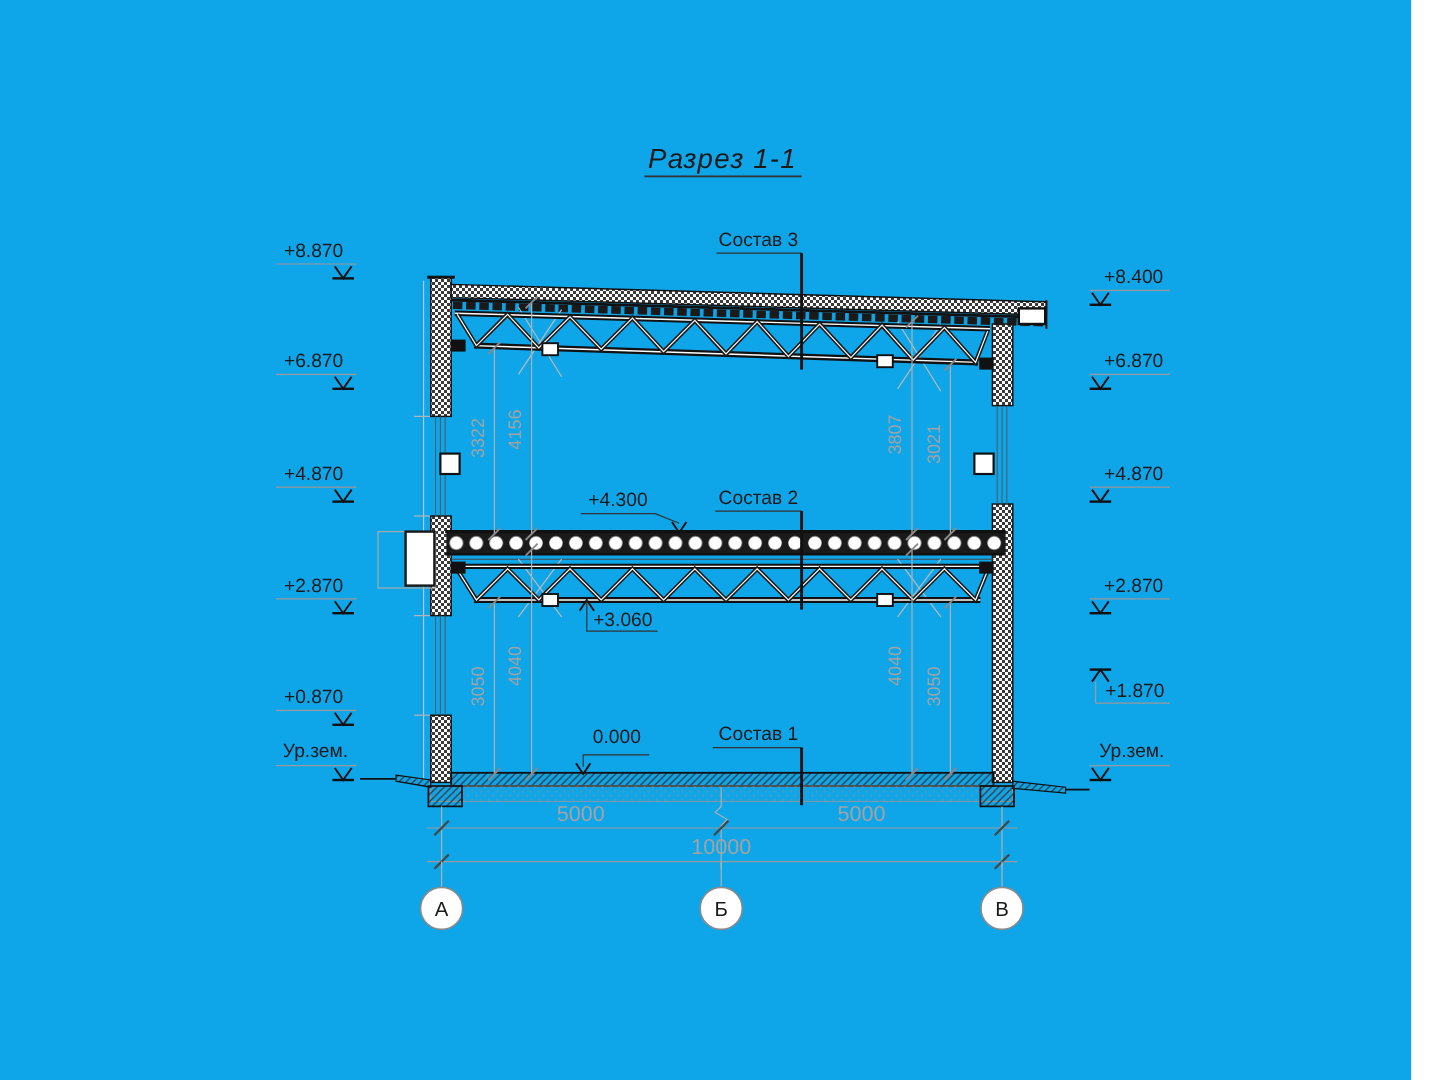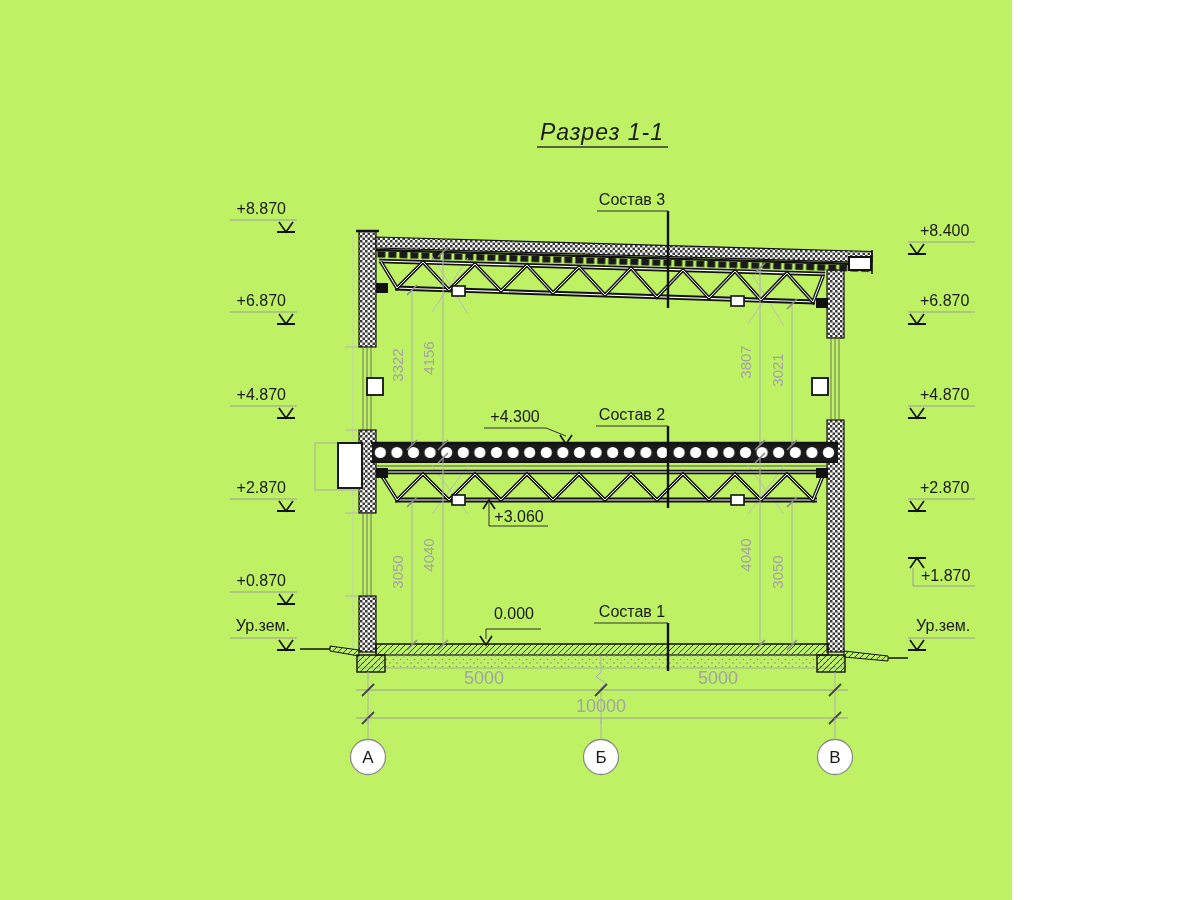--- a/index.html
+++ b/index.html
@@ -1,16 +1,16 @@
 <!DOCTYPE html>
 <html><head>
 <meta charset="utf-8">
 <style>
   html,body{margin:0;padding:0;background:#fff;}
-  .canvas{width:1012px;height:900px;position:relative;background:#bef264;overflow:hidden;
+  .canvas{width:1176px;height:900px;position:relative;background:#0ea5e9;overflow:hidden;
           font-family:"Liberation Sans", sans-serif;}
   svg{display:block;}
   text{font-family:"Liberation Sans", sans-serif;fill:#1a1a1a;}
   .title-t{font-size:23px;font-style:italic;letter-spacing:1px;}
   .lbl{font-size:16px;}
   .dim-t{font-size:18px;fill:#a3a3a3;}
   .vdim-t{font-size:15px;fill:#a3a3a3;}
   .axis-t{font-size:17px;}
 </style>
 </head>

